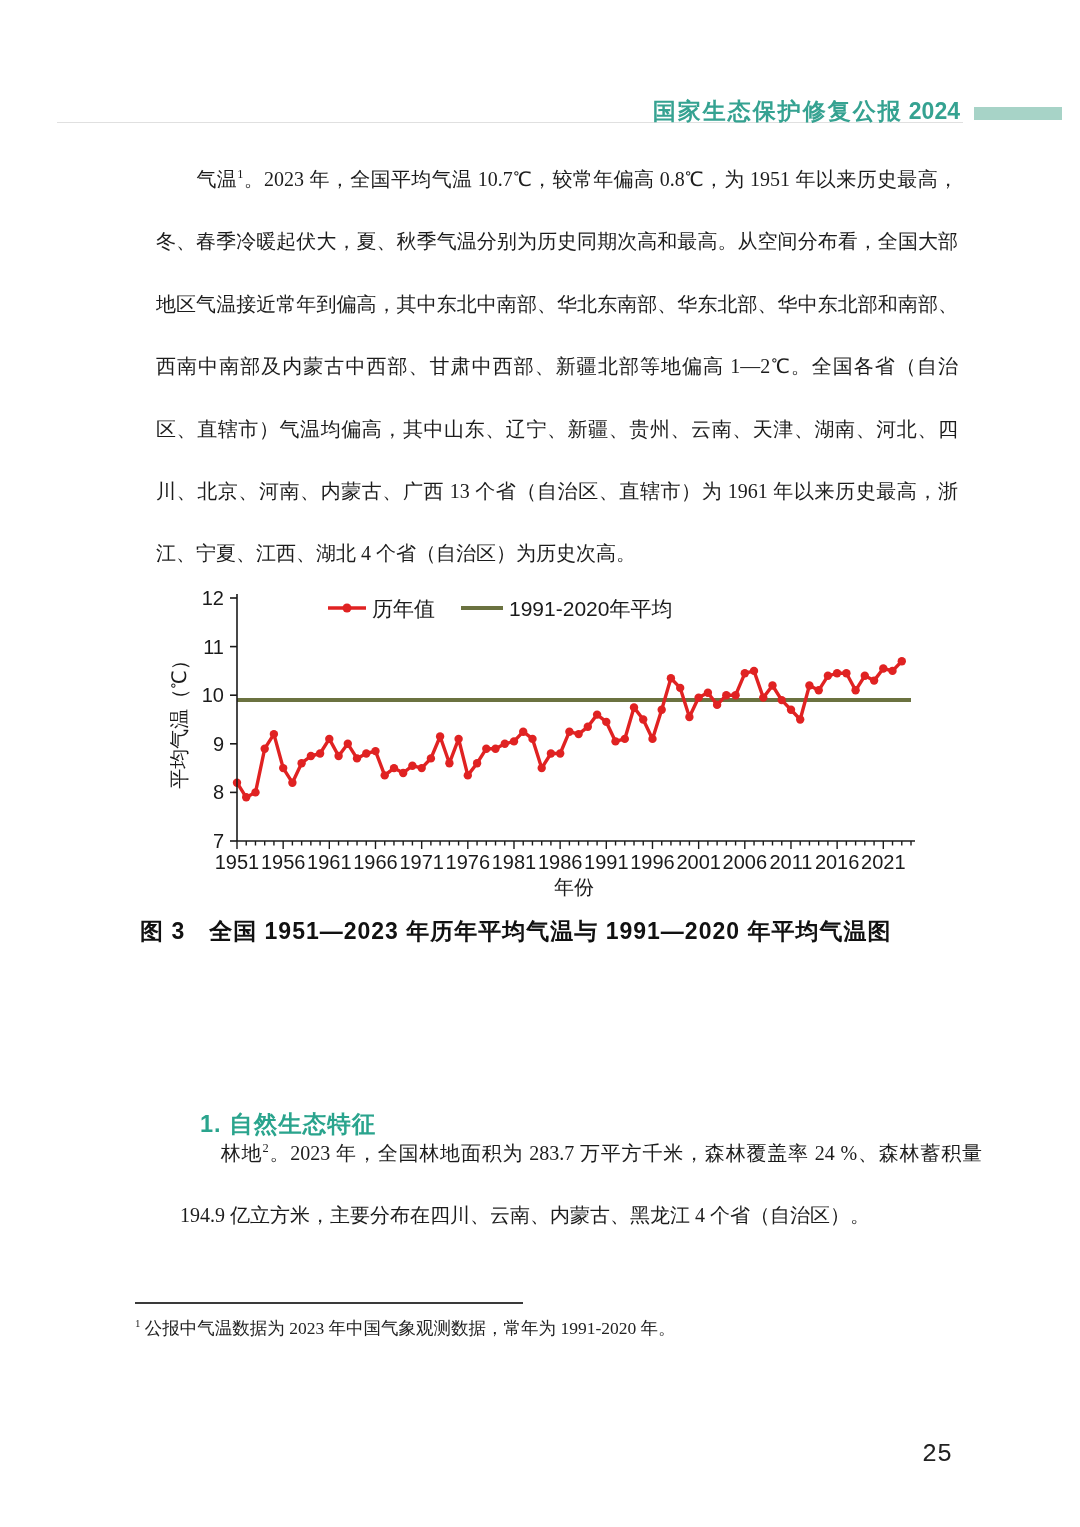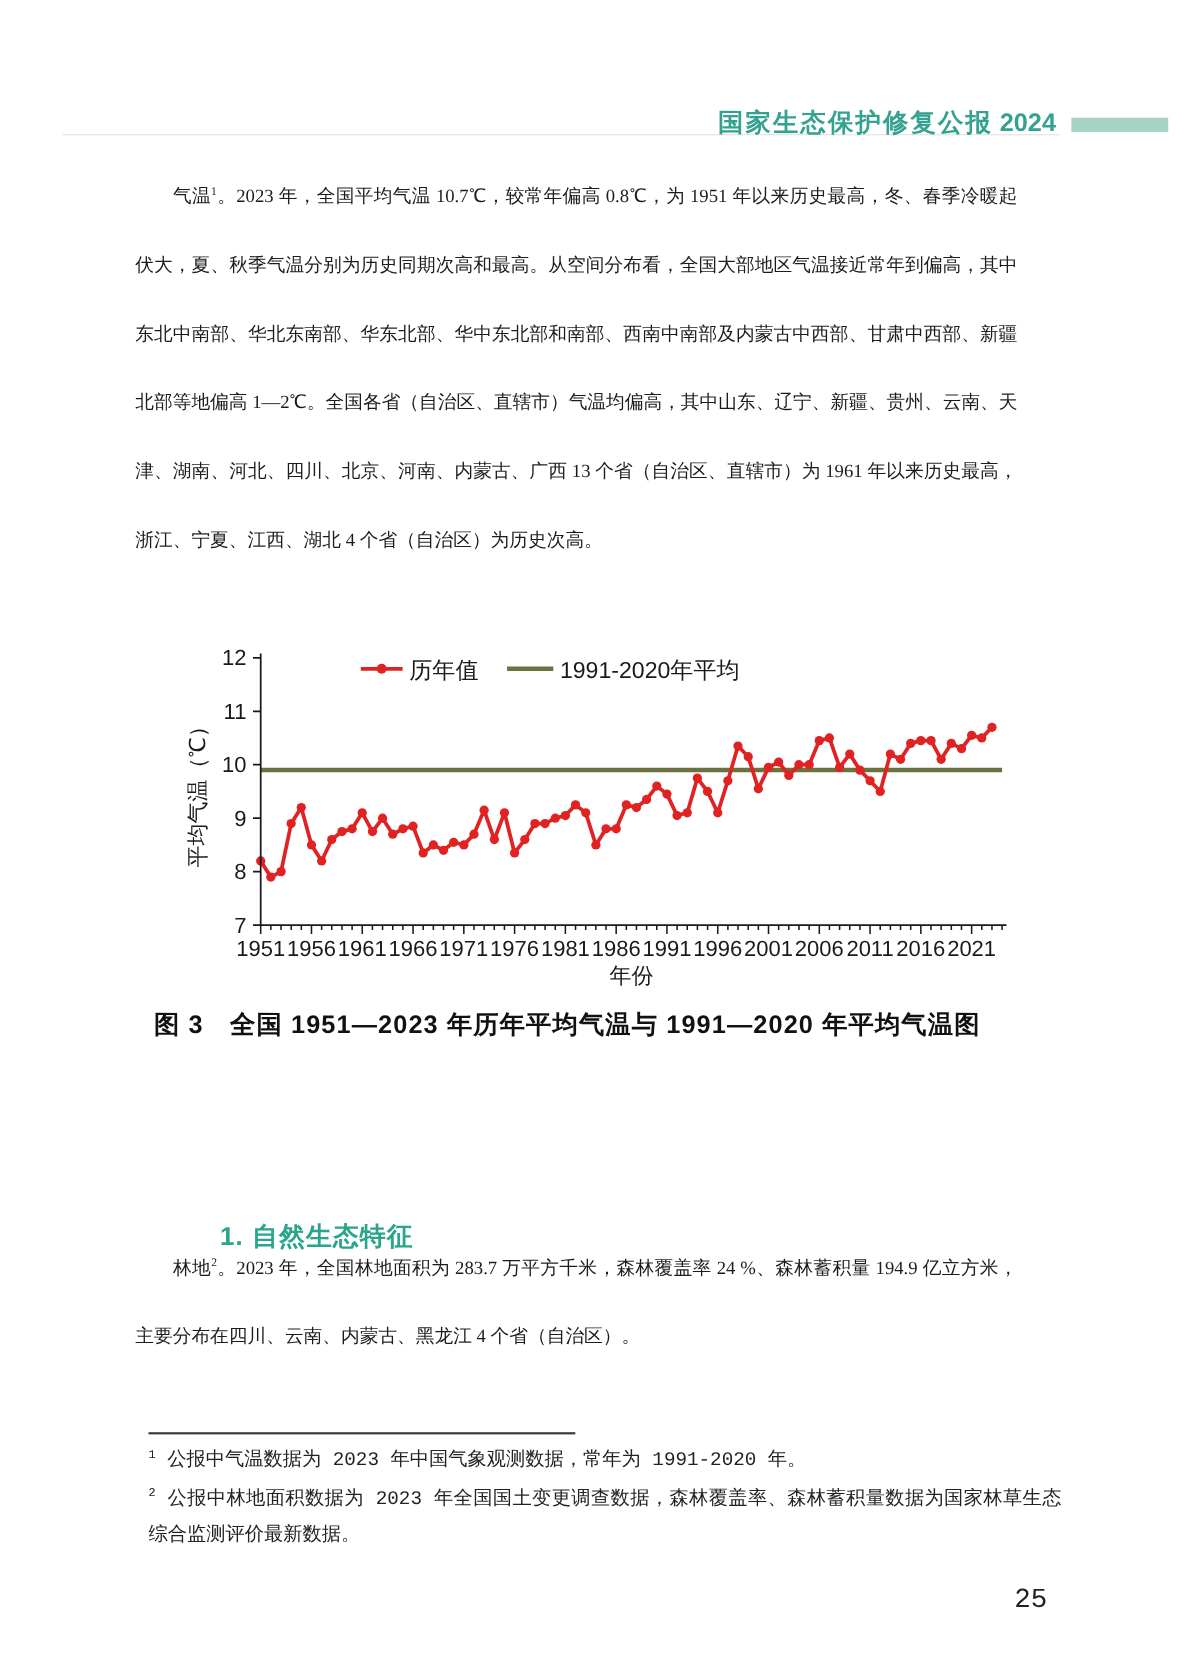--- a/index.html
+++ b/index.html
@@ -17,22 +17,22 @@
   .header-title{
     position:absolute;right:120px;top:0;
     font-family:"Liberation Sans", sans-serif;
     font-weight:bold;font-size:23px;letter-spacing:2px;
     color:#35a291;white-space:nowrap;
   }
   .header-title .yr{letter-spacing:0;margin-left:6px;font-weight:600;}
   .header-bar{position:absolute;right:18px;top:11px;width:88px;height:13px;background:#a7d3c7;}
   
   .para{
-    position:absolute;left:123px;width:802px;
-    font-size:17px;line-height:62.4px;
+    position:absolute;left:156px;width:802px;
+    font-size:20px;line-height:62.4px;
     text-align:justify;text-justify:inter-ideograph;
     color:#1c1c1c;
   }
   .para .ind{display:inline-block;width:2em;}
   sup.fn{font-size:0.62em;vertical-align:super;line-height:0;}
   
   .chart-wrap{position:absolute;left:170px;top:588px;width:792px;height:310px;}
   .chart-caption{
     position:absolute;left:140px;top:916px;width:802px;
     text-align:left;
@@ -51,21 +51,21 @@
     font-family:"Liberation Sans", sans-serif;
     font-weight:bold;font-size:23.5px;color:#2aa48d;letter-spacing:1px;
   }
   
   .fn-rule{position:absolute;left:135px;top:1302px;width:388px;height:2px;background:#3a3a3a;}
   .footnotes{
     position:absolute;left:135px;top:1312px;width:830px;
     font-size:17.5px;line-height:33px;color:#222;
     text-align:justify;
   }
-  .footnotes .fn-item{margin-bottom:2px;font-family:Liberation Mono, monospace;}
+  .footnotes .fn-item{margin-bottom:2px;}
   .page-number{
     position:absolute;left:922px;top:1422px;
     font-size:25px;color:#222;font-family:Liberation Mono, monospace;margin-top:18px;
   }
 </style>
 </head>
 <body>
 
 <div class="page">
 
@@ -263,24 +263,23 @@
         <line x1="158" y1="20" x2="196" y2="20" stroke="#e02222" stroke-width="3.4"></line>
         <circle cx="177" cy="20" r="4.5" fill="#e02222"></circle>
         <text x="202" y="28" font-family="&quot;Liberation Sans&quot;, sans-serif" font-size="21px" fill="#1a1a1a">历年值</text>
         <line x1="291" y1="20" x2="333" y2="20" stroke="#6b7240" stroke-width="4"></line>
         <text x="339" y="28" font-family="&quot;Liberation Sans&quot;, sans-serif" font-size="21px" fill="#1a1a1a">1991-2020年平均</text>
       </svg></div>
   <div class="chart-caption">图 3　全国 1951—2023 年历年平均气温与 1991—2020 年平均气温图</div>
 
   <div class="h3">1. 自然生态特征</div>
 
-  <div class="para" style="top:1122px;">
+  <div class="para" style="top:1122px;margin-left:24px;">
     <span class="ind"></span><span>林地</span><sup class="fn">2</sup><span>。2023 年，全国林地面积为 283.7 万平方千米，森林覆盖率 24 %、森林蓄积量 194.9 亿立方米，主要分布在四川、云南、内蒙古、黑龙江 4 个省（自治区）。</span>
   </div>
 
   <div class="fn-rule"></div>
   <div class="footnotes" id="footnote-mount">
       <div class="fn-item"><sup class="fn">1</sup> 公报中气温数据为 2023 年中国气象观测数据，常年为 1991-2020 年。</div>
-      <div class="fn-item"><sup class="fn">2</sup> 公报中林地面积数据为 2023 年全国国土变更调查数据，森林覆盖率、森林蓄积量数据为国家林草生态综合监测评价最新数据。</div>
     </div>
 
   <div class="page-number">25</div>
 </div>
 
 </body></html>

